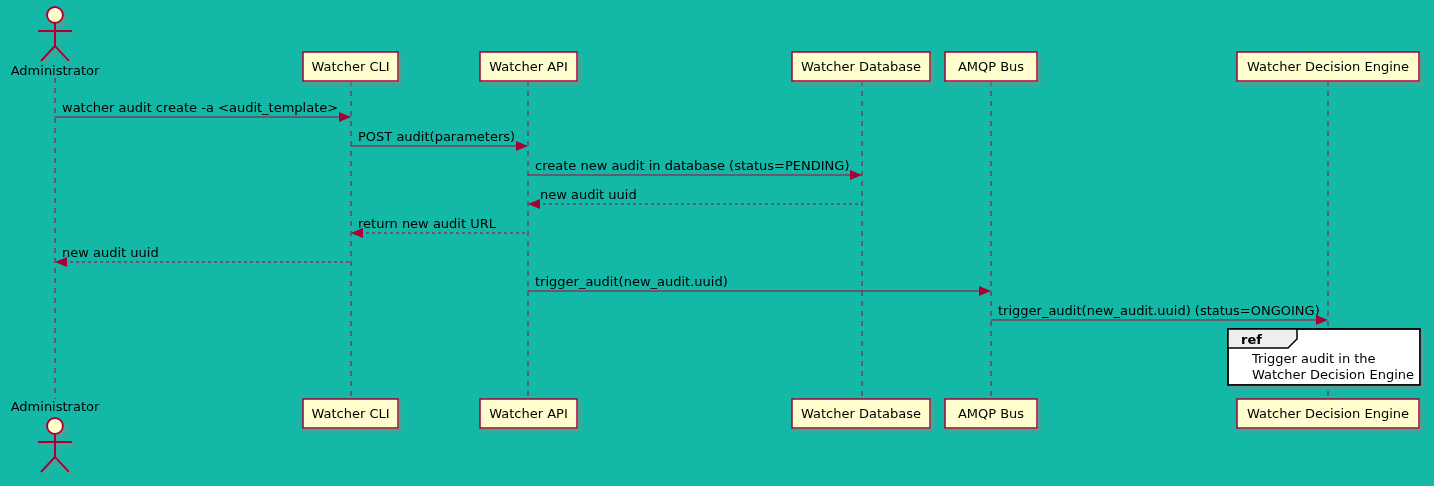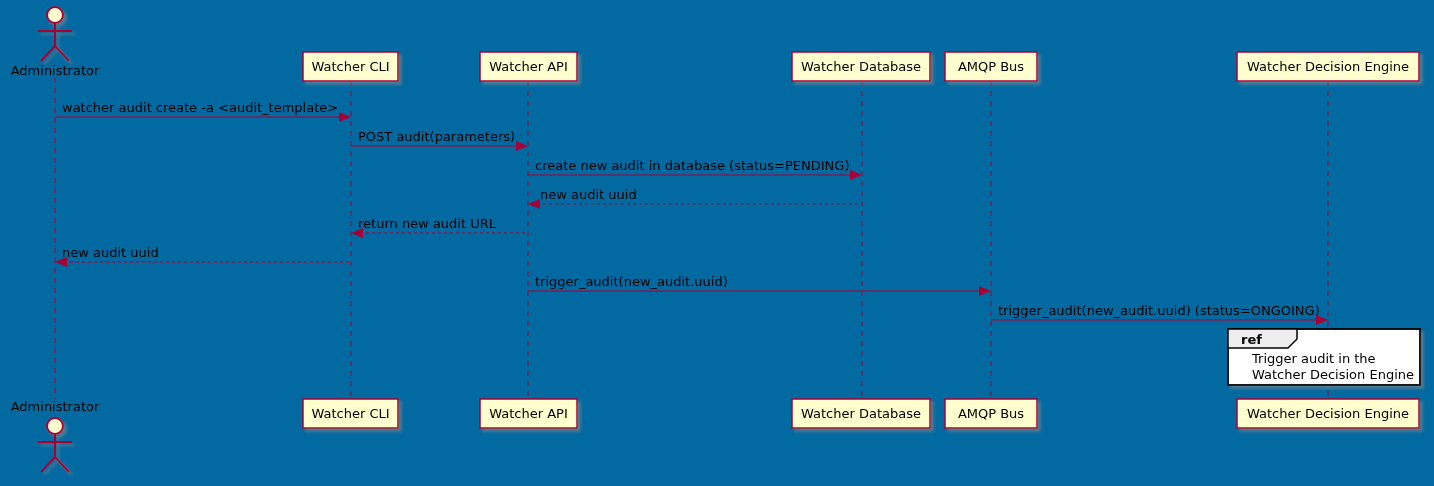--- a/index.html
+++ b/index.html
@@ -4,21 +4,21 @@
 <style>
   html, body {
     margin: 0;
     padding: 0;
     background: #FFFFFF;
   }
   .diagram-wrap {
     width: 1434px;
     height: 486px;
     position: relative;
-    background: #0369a1;
+    background: #14b8a6;
     text-align: center;
   }
   svg text {
     font-family: "DejaVu Sans", "Liberation Sans", sans-serif;
     font-size: 13px;
     fill: #000000;
   }
   .participant-rect {
     fill: #FEFECE;
     stroke: #A80036;

